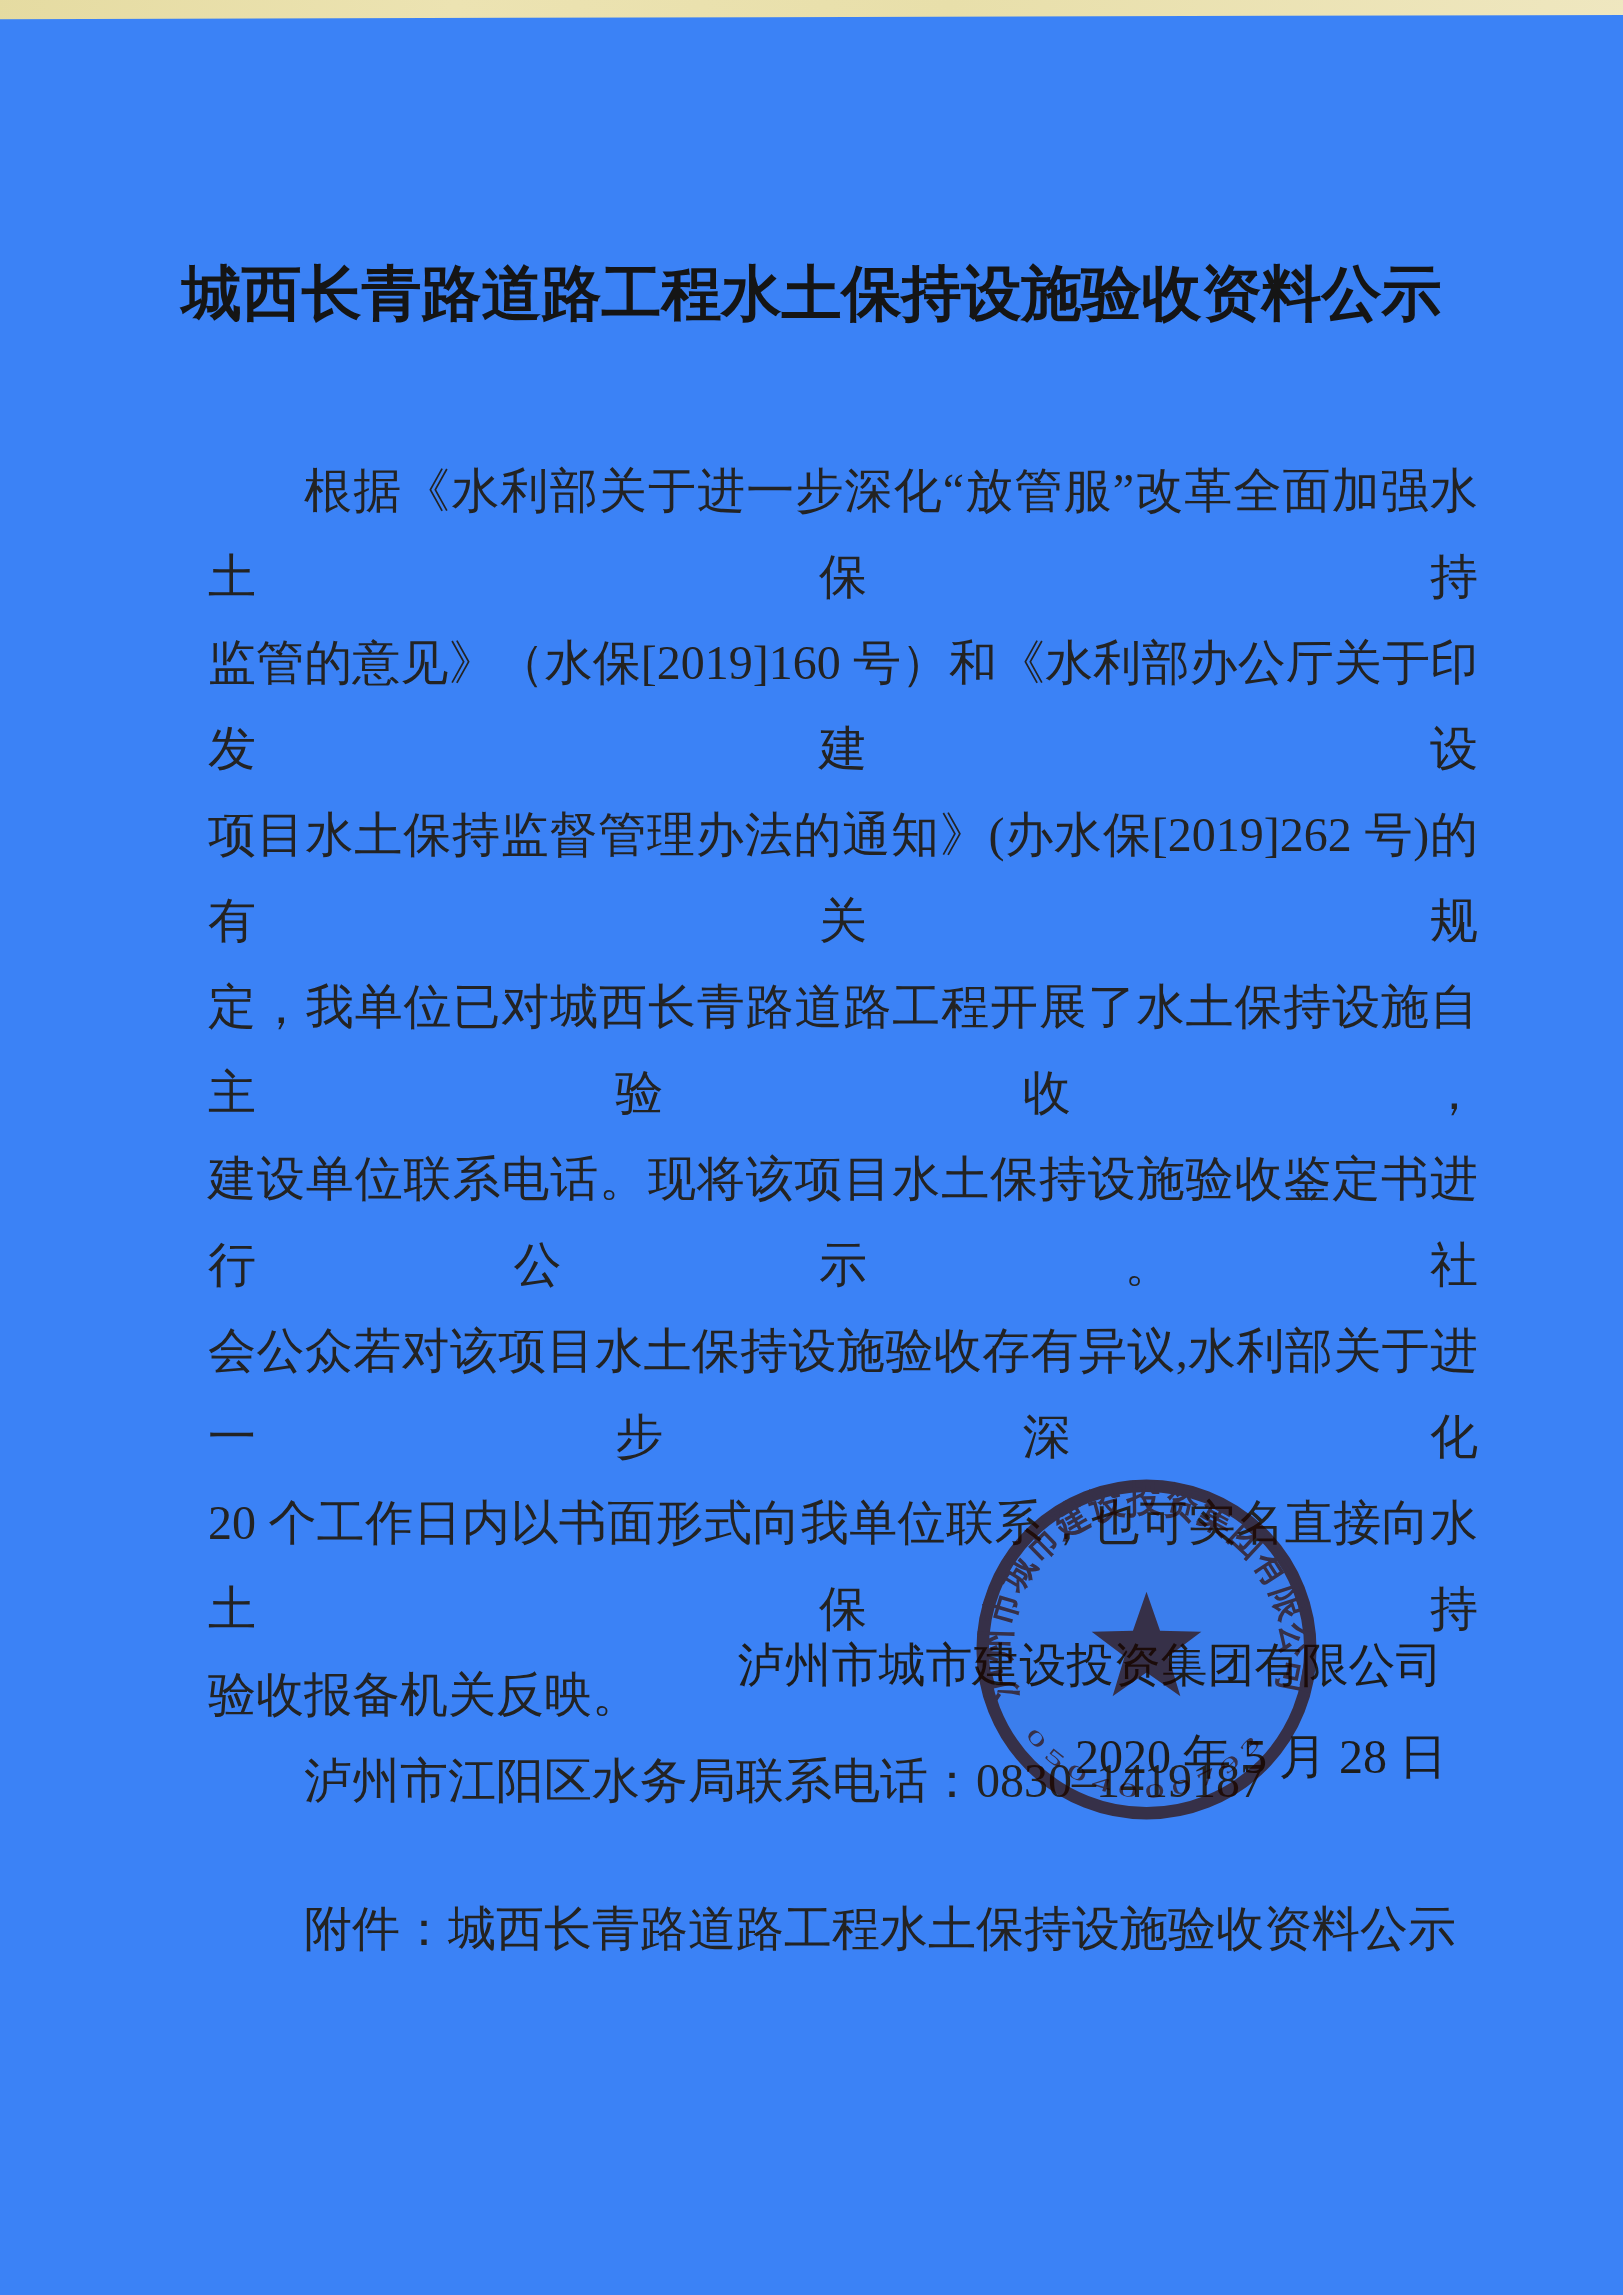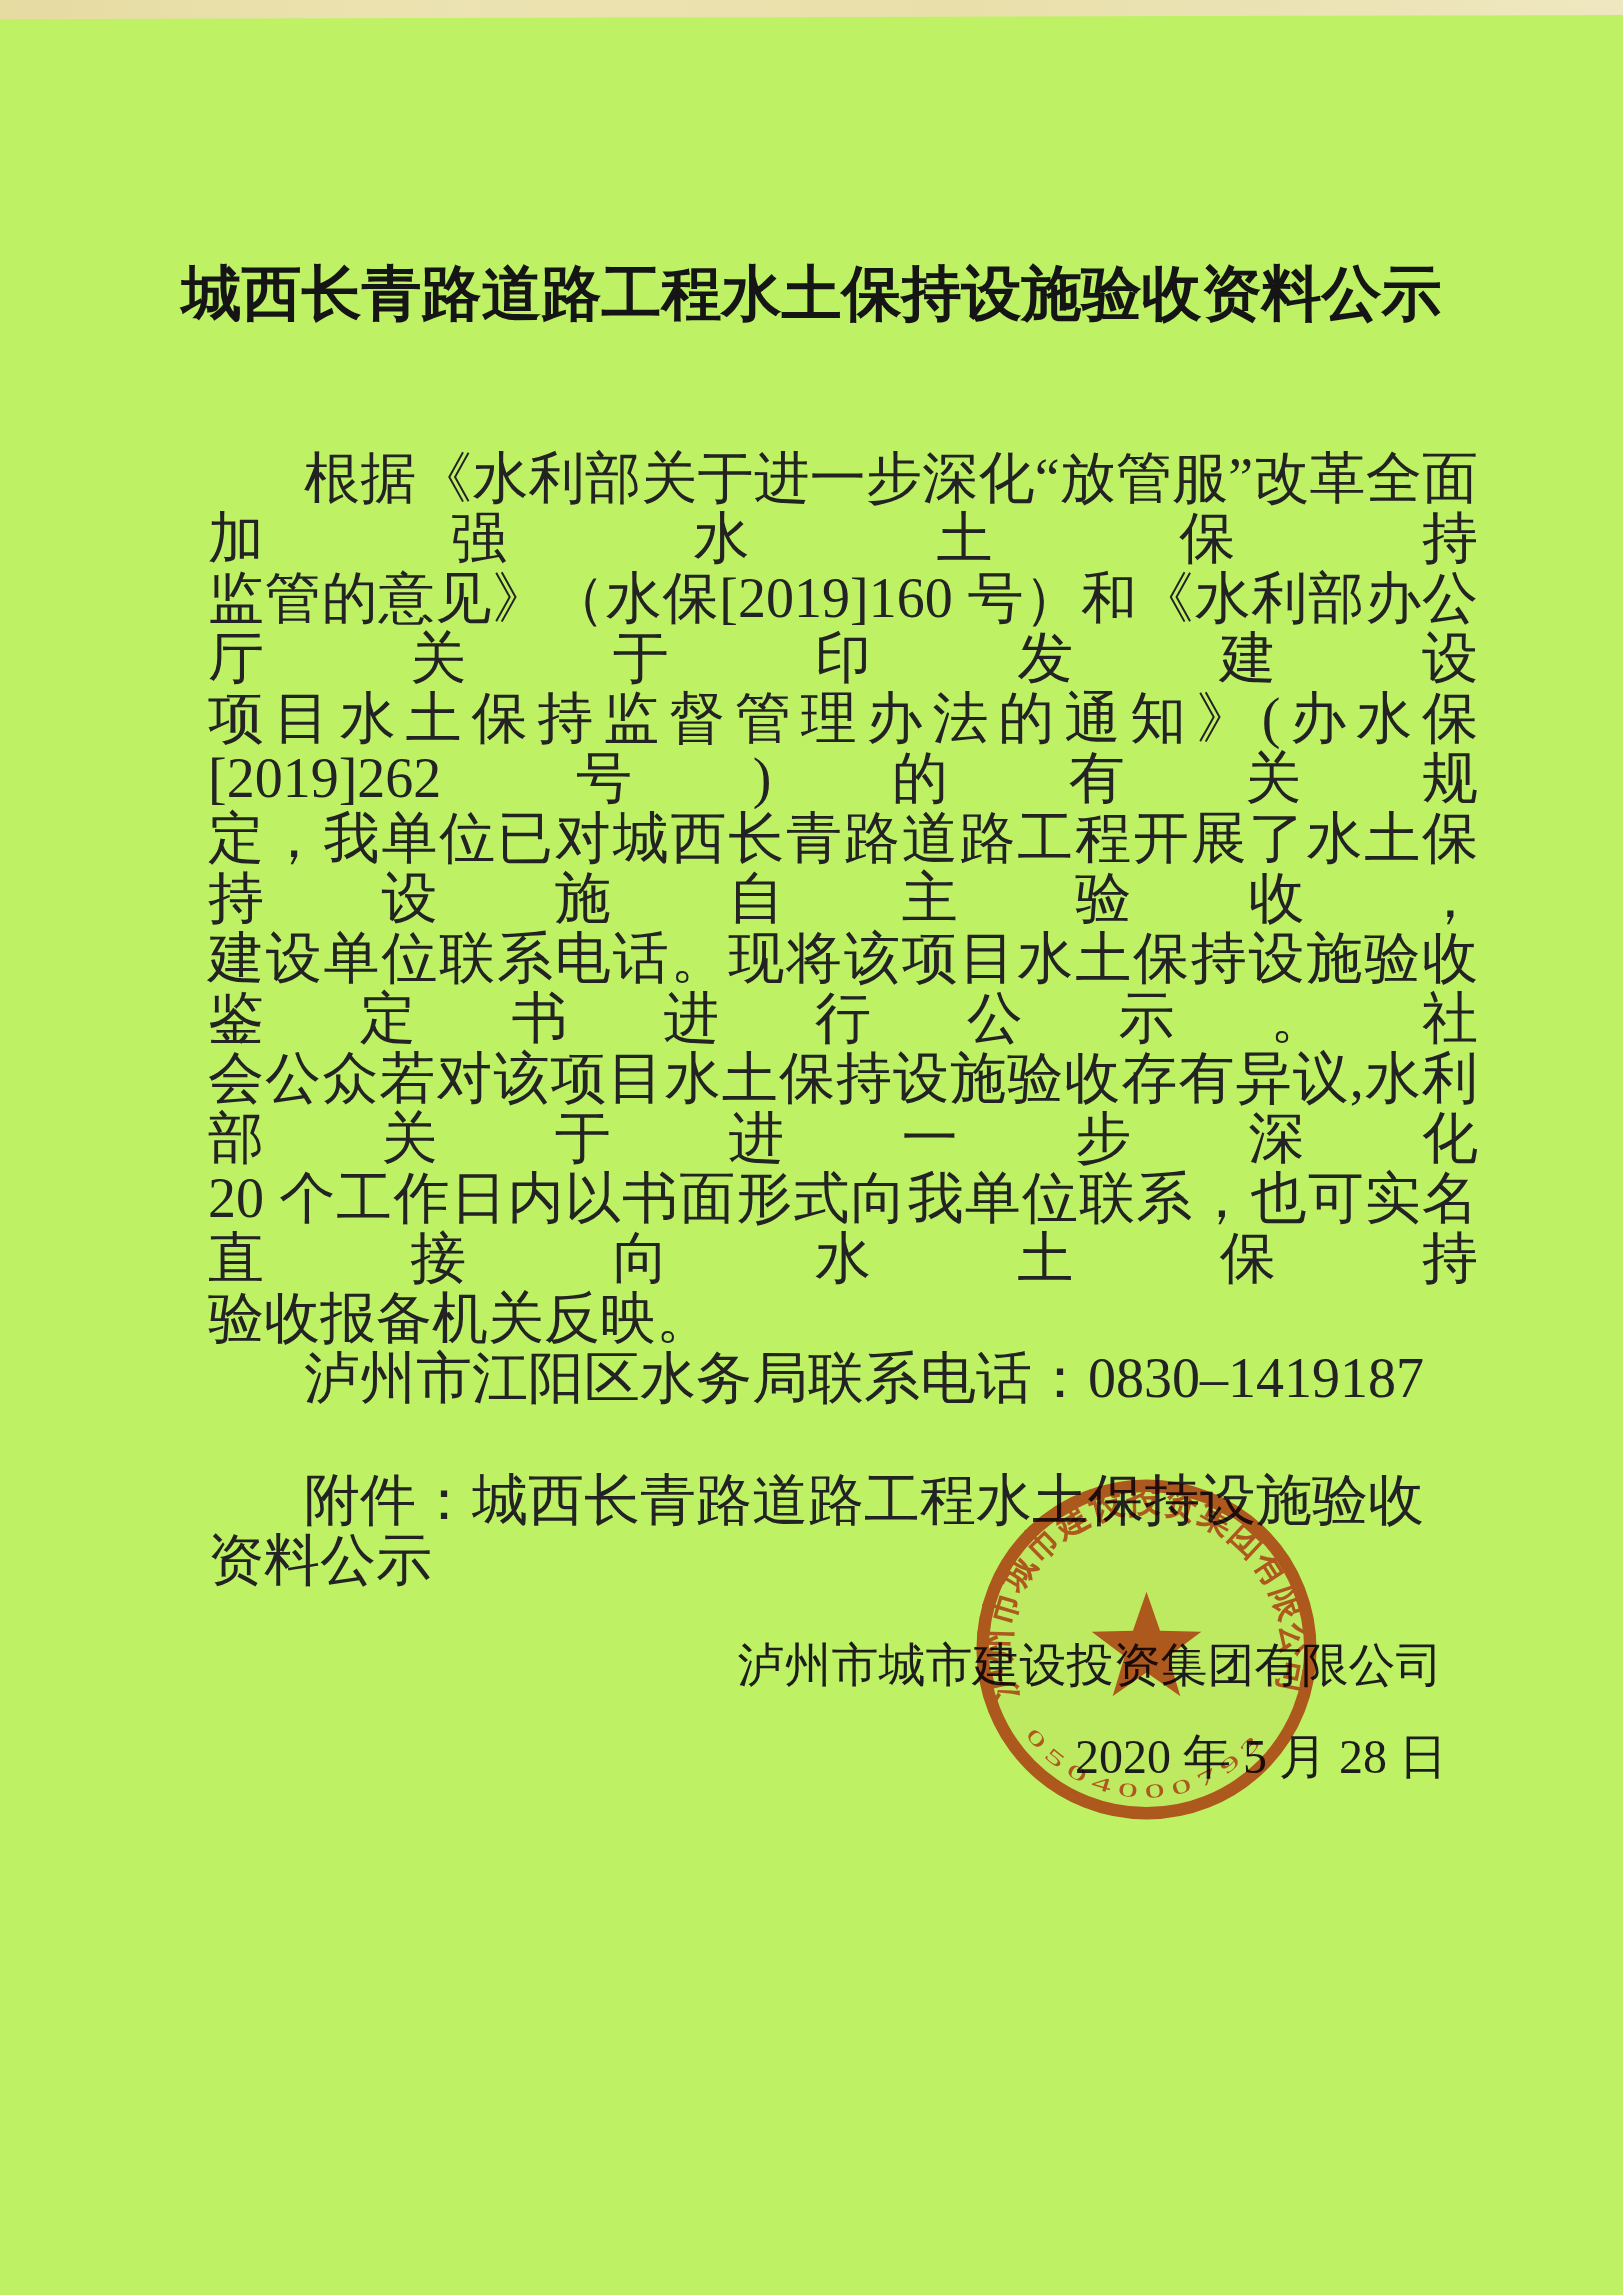--- a/index.html
+++ b/index.html
@@ -1,34 +1,34 @@
 <!DOCTYPE html>
 <html style="font-size:10.5px"><head>
 <meta charset="utf-8">
 <style>
   html,body{margin:0;padding:0;}
   body{
     width:1623px;height:2295px;position:relative;overflow:hidden;
     background:#ffffff;
     font-family:"Liberation Serif","DejaVu Serif",serif;
   }
-  .page{position:absolute;inset:0;background:#bef264;}
+  .page{position:absolute;inset:0;background:#3b82f6;}
   
   .scan-strip{
     position:absolute;top:-5.2px;left:-7.9px;width:1649px;height:22px;
     background:linear-gradient(90deg,#e5dba1,#ece3b2 28%,#e8dfaa 58%,#efe7c0 100%);
     transform:rotate(-0.15deg);
   }
   .doc-title{
     position:absolute;top:254px;left:0;width:1623px;margin:0;
     text-align:center;font-size:60px;font-weight:bold;color:#151515;
   }
   .body-text{
     position:absolute;left:208px;top:448px;width:1270px;
-    font-size:56px;line-height:60px;color:#232323;
+    font-size:48px;line-height:86px;color:#232323;
   }
   .body-text p{margin:0;}
   p.j{text-align:justify;text-align-last:justify;}
   p.ind{text-indent:96px;}
   p.att{margin-top:62px;}
   .sign-company{
     position:absolute;top:1622px;left:694px;width:792px;
     text-align:center;font-size:47px;line-height:86px;color:#1d1d1d;
   }
   .sign-date{

